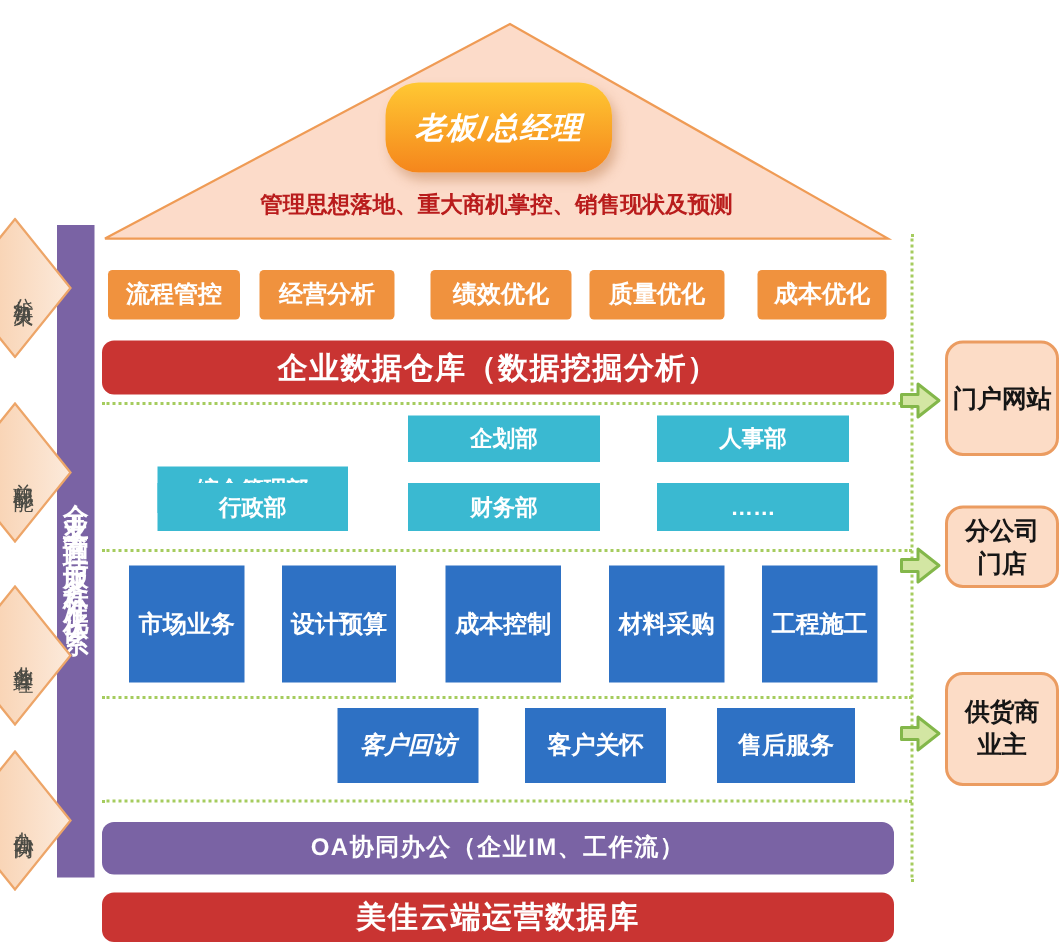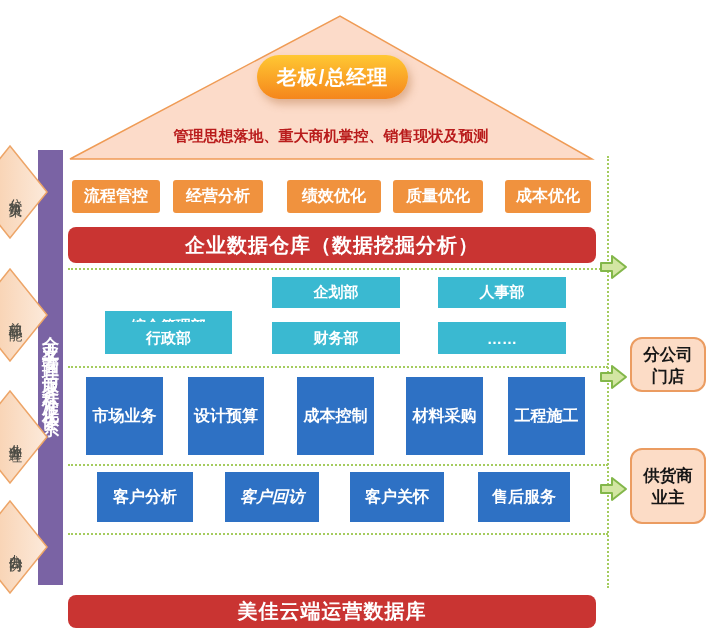--- a/index.html
+++ b/index.html
@@ -3,25 +3,25 @@
 <meta charset="utf-8">
 <style>
   html,body{margin:0;padding:0;background:#ffffff;}
   .stage{
     position:relative;width:706px;height:629px;overflow:hidden;background:#fff;
     font-family:"Liberation Sans","DejaVu Sans",sans-serif;
   }
   
   .roof-svg{position:absolute;left:0;top:0;}
   .boss{
-    position:absolute;left:257px;top:55px;width:151px;height:44px;border-radius:22px;
+    position:absolute;left:257px;top:55px;width:151px;height:60px;border-radius:22px;
     background:linear-gradient(#ffc833,#f5861c);
     box-shadow:3px 5px 8px rgba(185,120,70,.45);
     display:flex;align-items:center;justify-content:center;
-    color:#fff;font-size:20px;font-weight:bold;letter-spacing:1px;
+    color:#fff;font-size:20px;font-weight:bold;letter-spacing:1px;font-style:italic;
   }
   .roof-sub{
     position:absolute;left:126px;top:127px;width:410px;text-align:center;
     color:#b91c1c;font-size:15px;font-weight:bold;
   }
   
   .vrail{
     position:absolute;left:38px;top:150px;width:25px;height:435px;background:#7a63a4;
     display:flex;align-items:center;justify-content:center;
     writing-mode:vertical-rl;color:#fff;font-size:17px;font-weight:bold;letter-spacing:7px;
@@ -118,41 +118,44 @@
   <div class="hdots" style="top:366px;"></div>
 
   <div class="box bbox" style="left:86px;width:77px;top:377px;height:78px;">市场业务</div>
   <div class="box bbox" style="left:188px;width:76px;top:377px;height:78px;">设计预算</div>
   <div class="box bbox" style="left:297px;width:77px;top:377px;height:78px;">成本控制</div>
   <div class="box bbox" style="left:406px;width:77px;top:377px;height:78px;">材料采购</div>
   <div class="box bbox" style="left:508px;width:77px;top:377px;height:78px;">工程施工</div>
 
   <div class="hdots" style="top:464px;"></div>
 
-  <div class="box bbox" style="left:97px;width:96px;top:472px;height:50px;">客户分析</div>
   <div class="box bbox" style="left:225px;width:94px;top:472px;height:50px;font-style:italic;">客户回访</div>
   <div class="box bbox" style="left:350px;width:94px;top:472px;height:50px;">客户关怀</div>
   <div class="box bbox" style="left:478px;width:92px;top:472px;height:50px;">售后服务</div>
 
   <div class="hdots" style="top:533px;"></div>
 
+  <div class="box purbar" style="top:548px;height:35px;">OA协同办公（企业IM、工作流）</div>
   <div class="box redbar" style="top:595px;height:33px;">美佳云端运营数据库</div>
 
   <div class="vdots"></div>
 
   <svg class="garrow" style="top:253px;" width="28" height="28">
     <polygon points="1,10 12,10 12,3 26,14 12,25 12,18 1,18" fill="#d3e6a3" stroke="#83b74a" stroke-width="2" stroke-linejoin="round"></polygon>
   </svg>
   <svg class="garrow" style="top:363px;" width="28" height="28">
     <polygon points="1,10 12,10 12,3 26,14 12,25 12,18 1,18" fill="#d3e6a3" stroke="#83b74a" stroke-width="2" stroke-linejoin="round"></polygon>
   </svg>
   <svg class="garrow" style="top:475px;" width="28" height="28">
     <polygon points="1,10 12,10 12,3 26,14 12,25 12,18 1,18" fill="#d3e6a3" stroke="#83b74a" stroke-width="2" stroke-linejoin="round"></polygon>
   </svg>
 
+  <div class="panel" style="top:227px;height:77px;">
+    <span>门户网站</span>
+  </div>
   <div class="panel" style="top:337px;height:55px;">
     <span>分公司</span>
     <span>门店</span>
   </div>
   <div class="panel" style="top:448px;height:76px;">
     <span>供货商</span>
     <span>业主</span>
   </div>
 
 </div>

